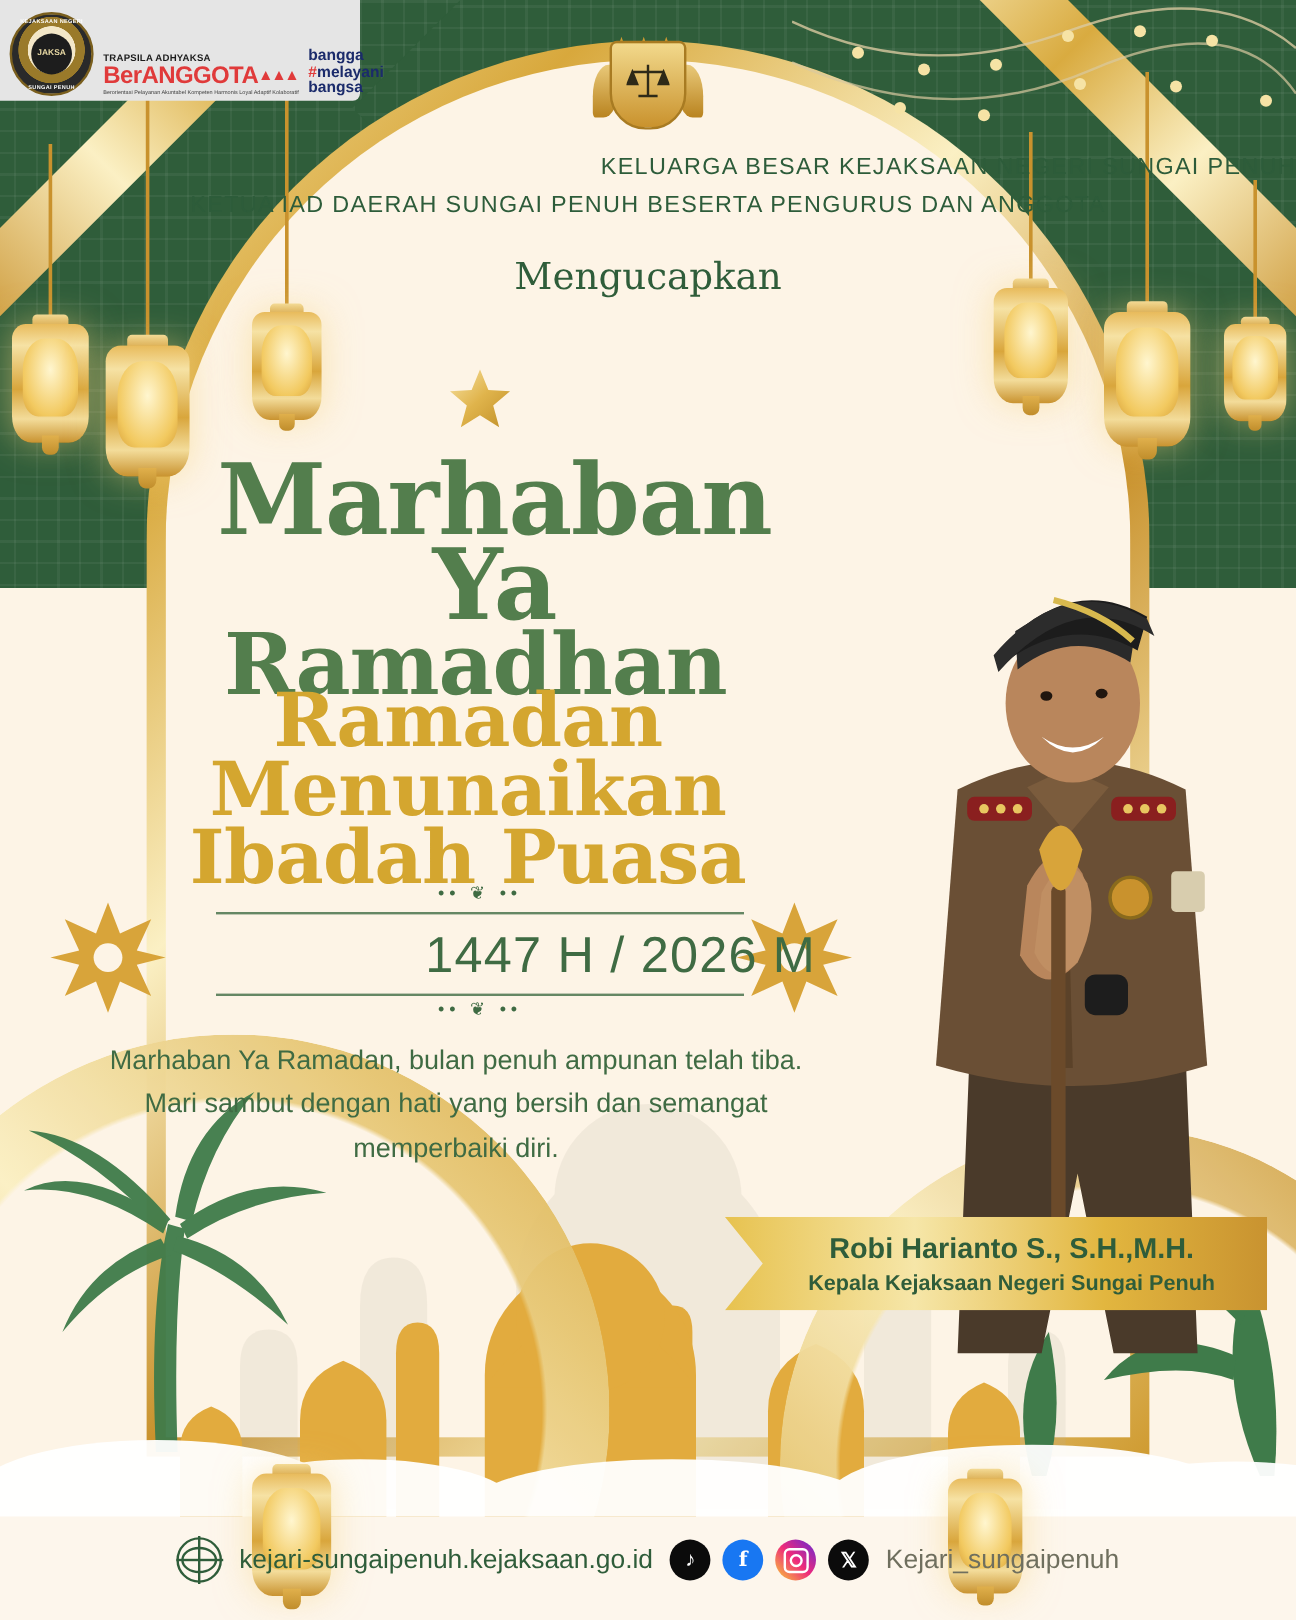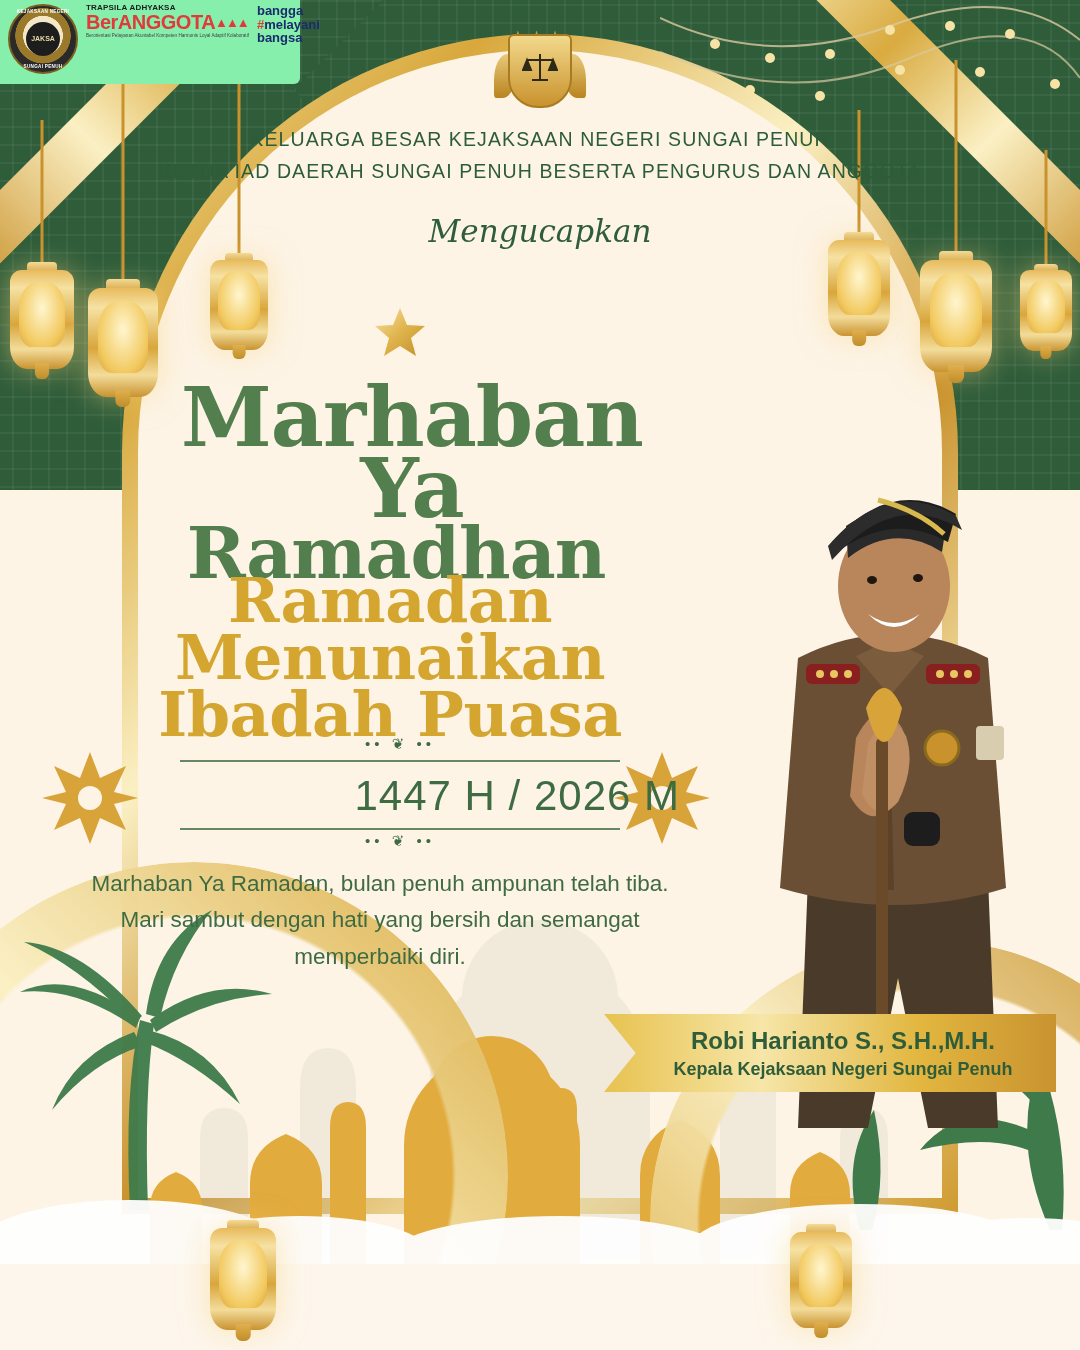--- a/index.html
+++ b/index.html
@@ -124,22 +124,22 @@
   .lcap{
     position:absolute;left:26%;right:26%;top:-8%;height:12%;
     background:linear-gradient(180deg,#f3dc9a,#c99330);border-radius:4px;
   }
 
   
   .lights{position:absolute;right:0;top:0;width:420px;height:150px;}
 
   
   .logo-bar{
-    position:absolute;left:0;top:0;width:300px;height:84px;background:#86efac;
-    display:flex;align-items:flex-start;gap:8px;padding:4px 8px;box-sizing:border-box;
+    position:absolute;left:0;top:0;width:300px;height:84px;background:#e5e5e5;
+    display:flex;align-items:flex-end;gap:8px;padding:4px 8px;box-sizing:border-box;
     border-bottom-right-radius:6px;
   }
   .seal{
     width:66px;height:66px;border-radius:50%;
     background:radial-gradient(circle at 50% 45%, #f3e7c8 0 40%, #9a7a2a 41% 56%, #2a2a2a 57% 100%);
     position:relative;flex:0 0 auto;
     border:2px solid #7a5f1e;
     display:flex;align-items:center;justify-content:center;
   }
   .seal-inner{
@@ -190,26 +190,26 @@
     border-radius:60% 10% 60% 10%;
   }
   .emblem .wing-l{left:2px;}
   .emblem .wing-r{right:2px;transform:scaleX(-1);}
 
   
   .head-lines{
     position:absolute;left:0;right:0;top:128px;text-align:center;
     color:#2f5d3a;
   }
-  .head-lines .l1{font-size:19.5px;letter-spacing:1.1px;font-weight:500;color:#2d5c3a;}
+  .head-lines .l1{font-size:19.5px;letter-spacing:1.1px;font-weight:500;color:#2d5c3a;text-align:right;}
   .head-lines .l2{font-size:16px;letter-spacing:1.3px;margin-top:9px;color:#2d5c3a;}
   .head-lines .l3{font-size:19.5px;letter-spacing:1.1px;margin-top:9px;color:#2d5c3a;}
   .mengucapkan{
     position:absolute;left:0;right:0;top:213px;text-align:center;
-    font-family:"DejaVu Serif",serif;font-style:italic;font-size:31px;color:#2f5d3a;
+    font-family:"DejaVu Serif",serif;font-size:31px;color:#2f5d3a;
   }
 
   .moon{
     position:absolute;left:318px;top:272px;width:116px;height:116px;
   }
 
   .title{
     position:absolute;left:96px;top:382px;width:600px;
     font-family:"DejaVu Serif",serif;font-weight:bold;
     color:#4f7a4a;line-height:.86;letter-spacing:-1px;
@@ -569,14 +569,29 @@
   </svg>
 
   <div class="ribbon">
     <div class="ribbon-bg"></div>
     <div class="ribbon-text">
       <div class="ribbon-name">Robi Harianto S., S.H.,M.H.</div>
       <div class="ribbon-role">Kepala Kejaksaan Negeri Sungai Penuh</div>
     </div>
   </div>
 
+  <div class="footer">
+    <div class="globe">
+        <i></i>
+      </div>
+    <div class="site">kejari-sungaipenuh.kejaksaan.go.id</div>
+    <div class="soc">
+      <div class="sicon tiktok">♪</div>
+      <div class="sicon fb">f</div>
+      <div class="sicon ig">
+          <span class="ring"></span>
+        </div>
+      <div class="sicon xx">𝕏</div>
+    </div>
+    <div class="handle">Kejari_sungaipenuh</div>
+  </div>
 
 </div>
 
 </body></html>

